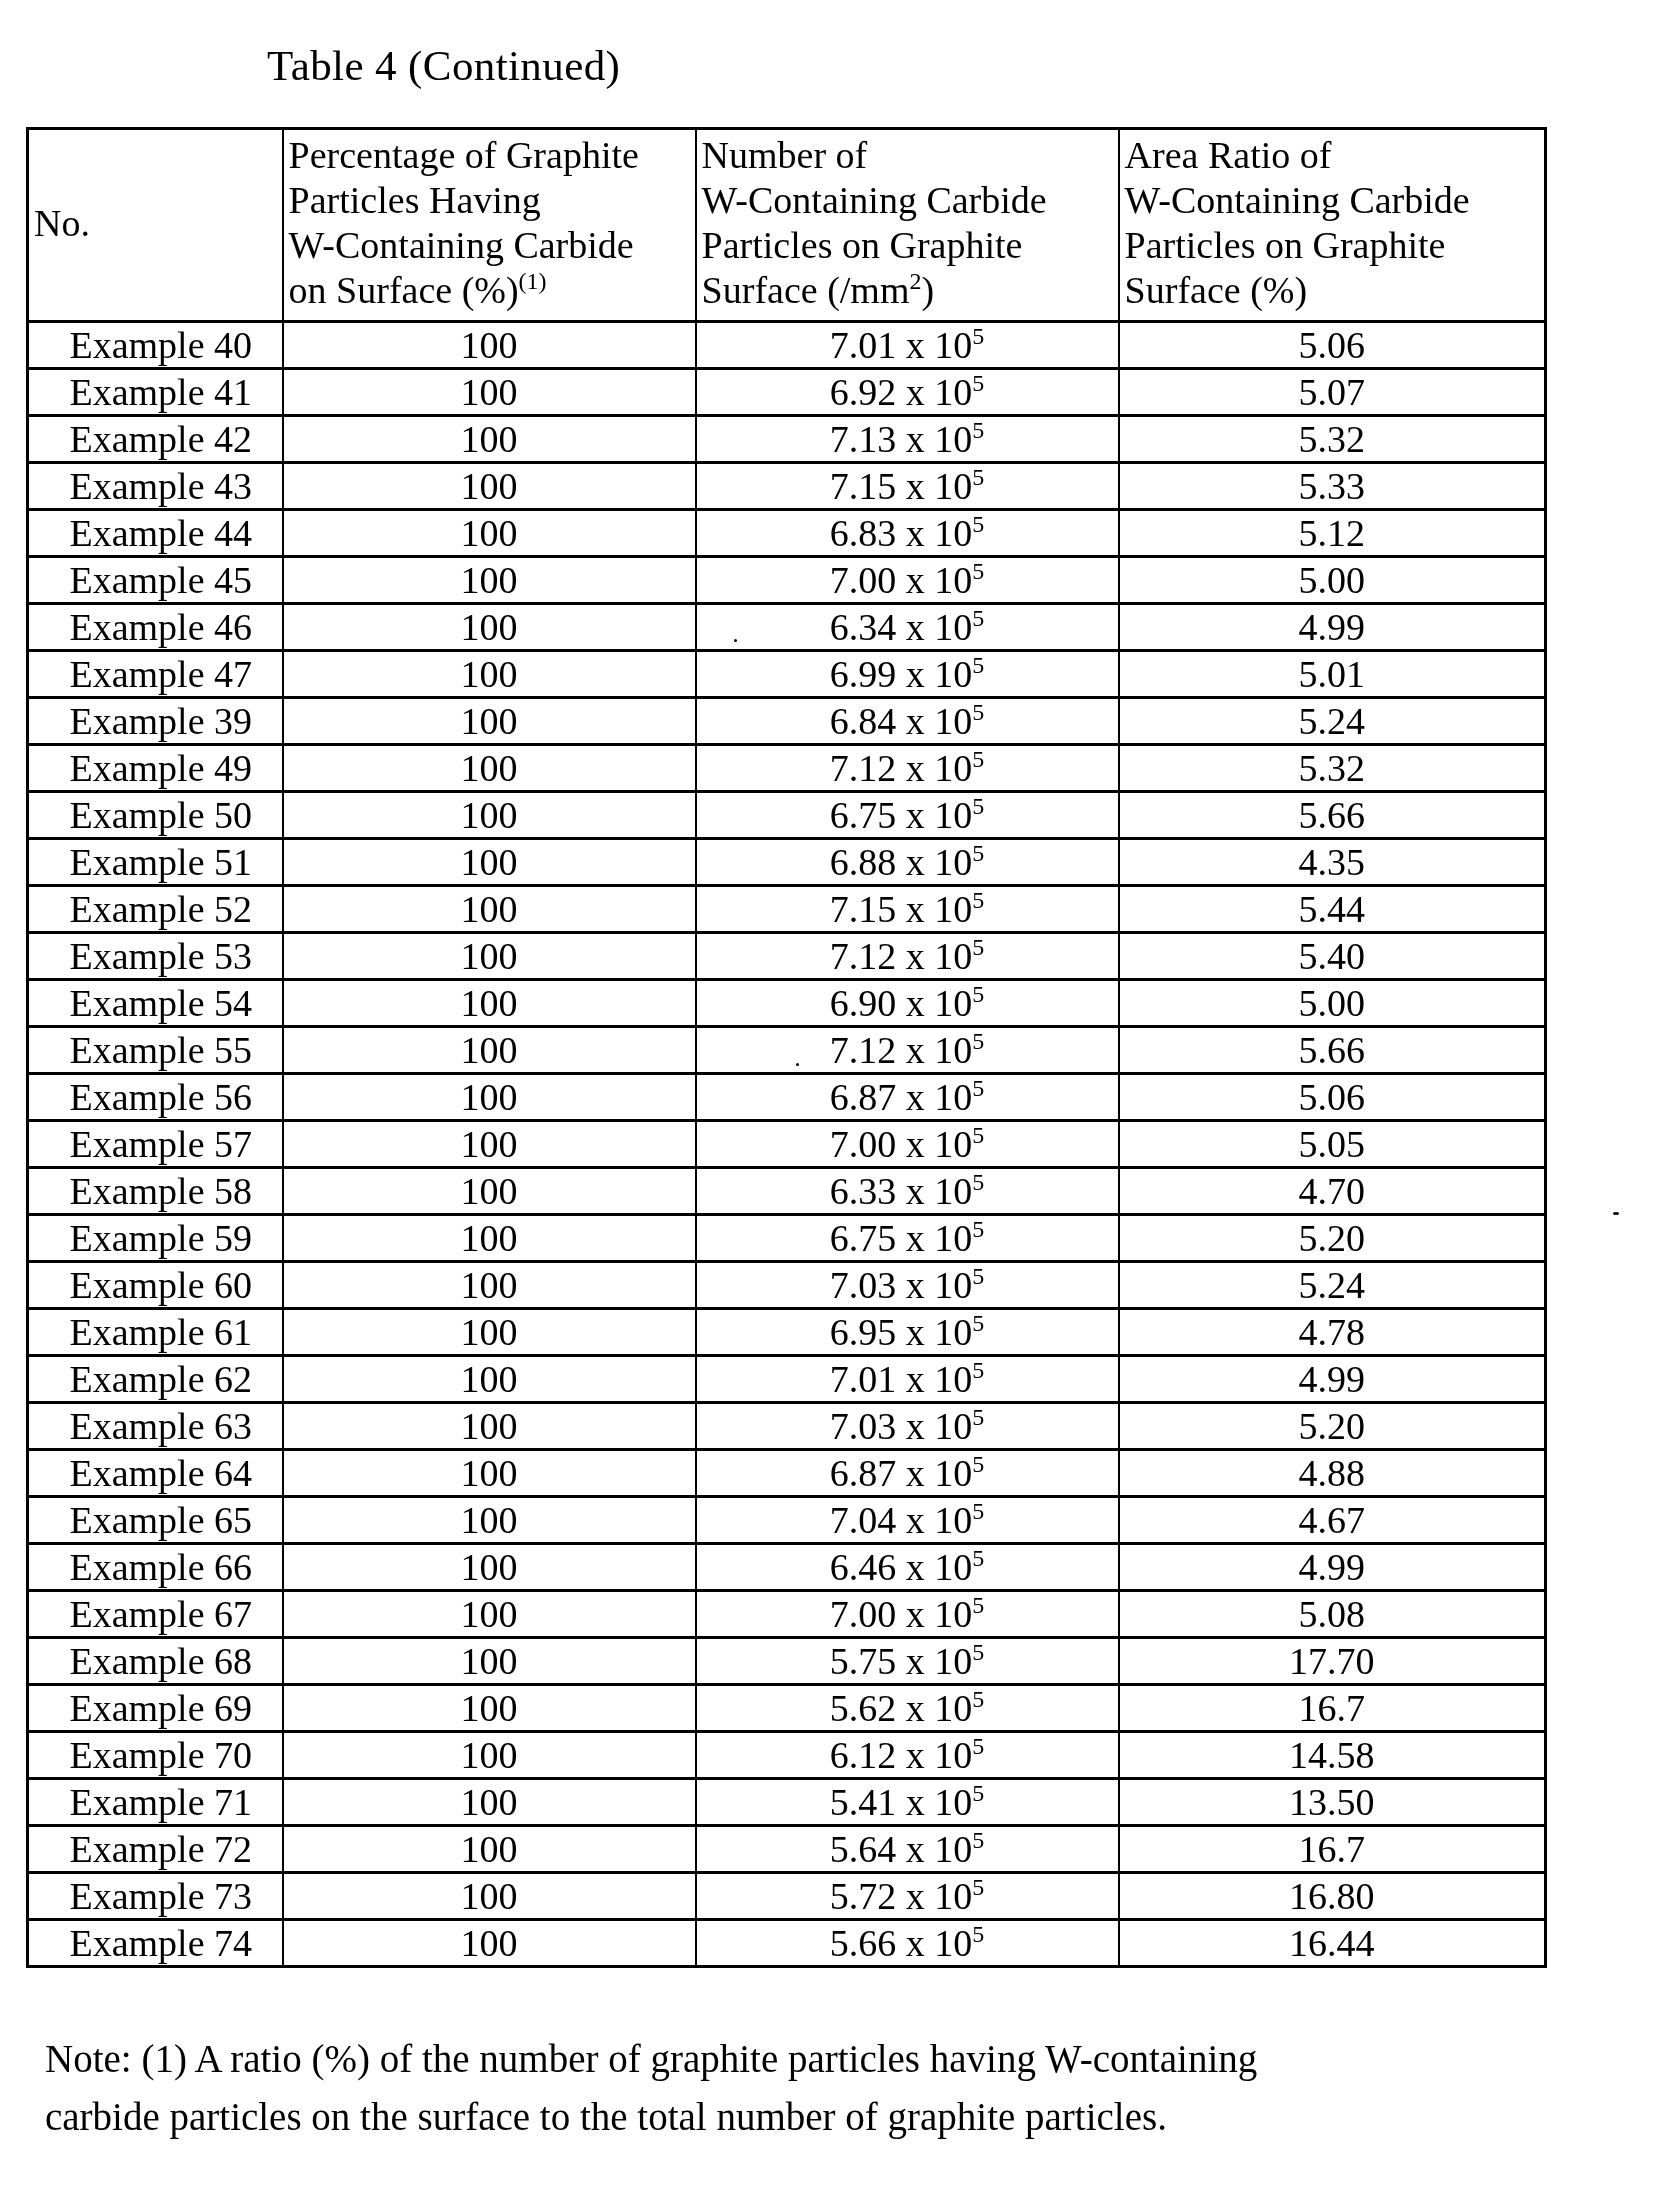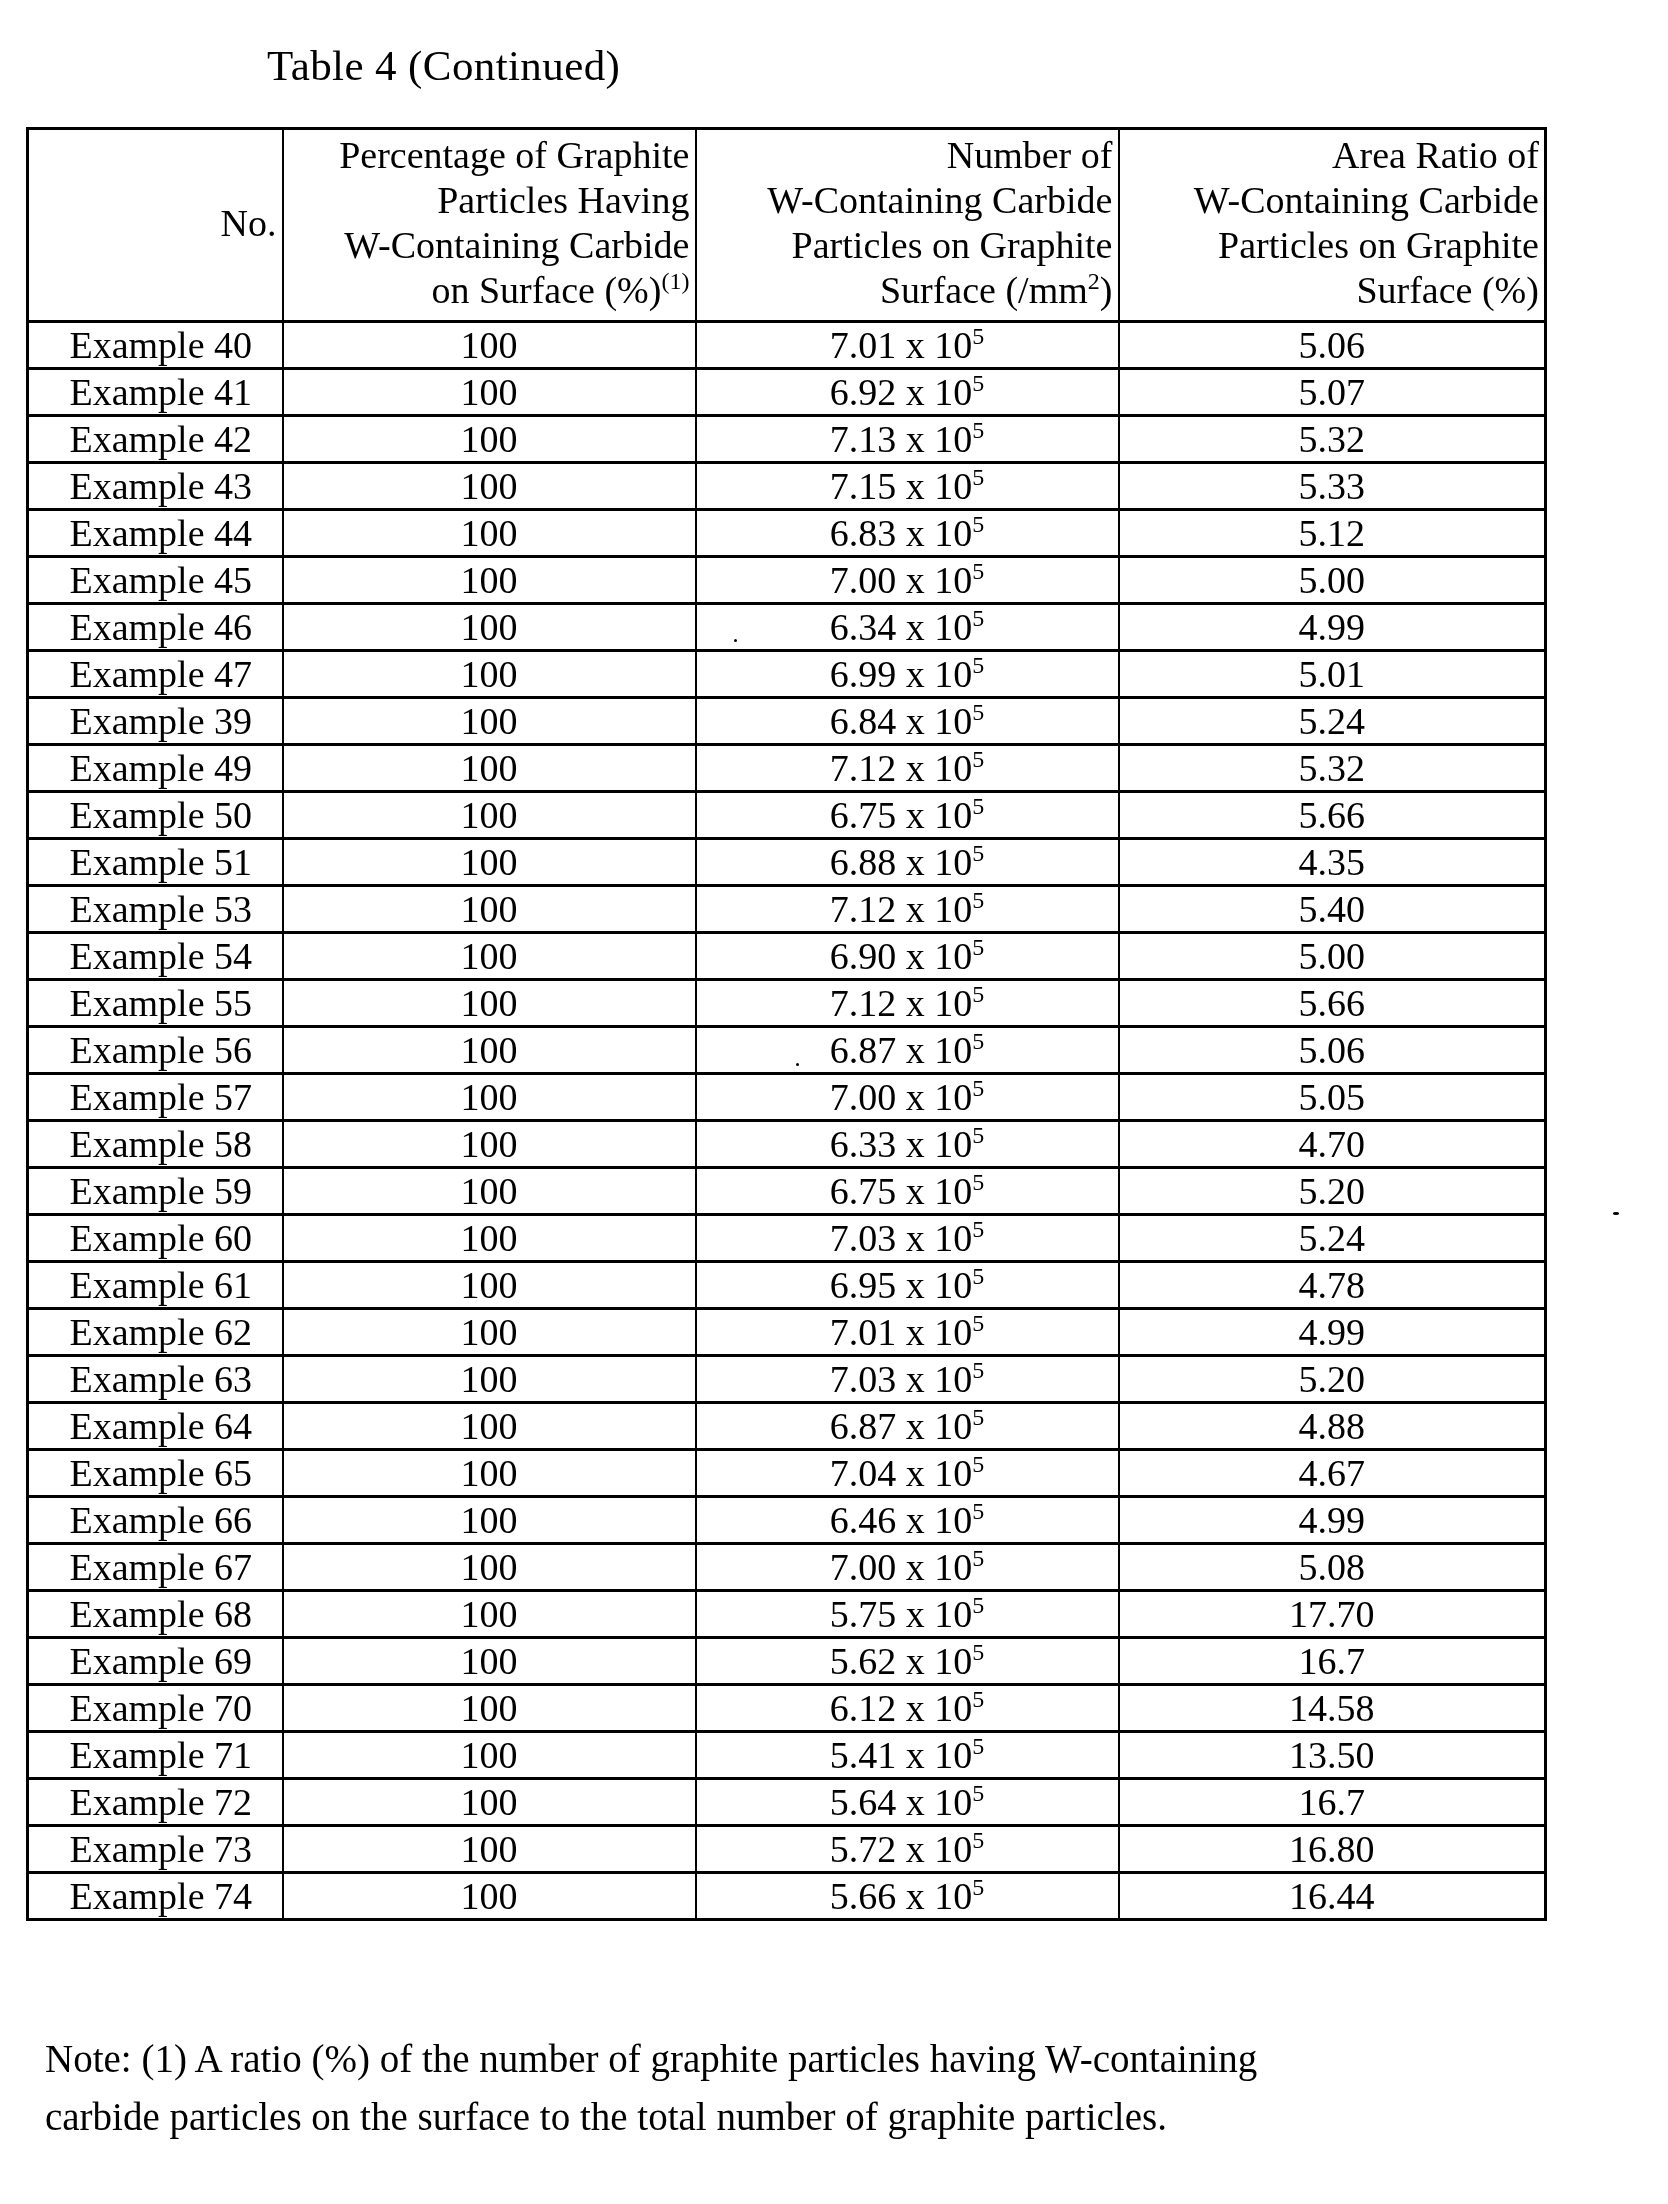--- a/index.html
+++ b/index.html
@@ -30,21 +30,21 @@
     border: 2.6px solid #000;
     border-top-width: 3.4px;
     border-bottom-width: 3.4px;
     font-weight: normal;
     overflow: hidden;
   }
   .data-table thead tr { height: 193px; }
   .data-table thead th {
     font-size: 38px;
     line-height: 45px;
-    text-align: right;
+    text-align: left;
     vertical-align: middle;
     padding: 3.4px 5.1px 6.8px 5.1px;
   }
   .data-table tbody tr { height: 47px; }
   .data-table tbody td {
     font-size: 38px;
     line-height: 1;
     text-align: center;
     vertical-align: middle;
     padding: 0;
@@ -161,20 +161,26 @@
         <td class="c-num">6.75 x 10<sup class="s">5</sup></td>
         <td class="c-area">5.66</td>
       </tr>
       <tr>
         <td class="c-no">Example 51</td>
         <td class="c-pct">100</td>
         <td class="c-num">6.88 x 10<sup class="s">5</sup></td>
         <td class="c-area">4.35</td>
       </tr>
       <tr>
+        <td class="c-no">Example 52</td>
+        <td class="c-pct">100</td>
+        <td class="c-num">7.15 x 10<sup class="s">5</sup></td>
+        <td class="c-area">5.44</td>
+      </tr>
+      <tr>
         <td class="c-no">Example 53</td>
         <td class="c-pct">100</td>
         <td class="c-num">7.12 x 10<sup class="s">5</sup></td>
         <td class="c-area">5.40</td>
       </tr>
       <tr>
         <td class="c-no">Example 54</td>
         <td class="c-pct">100</td>
         <td class="c-num">6.90 x 10<sup class="s">5</sup></td>
         <td class="c-area">5.00</td>

